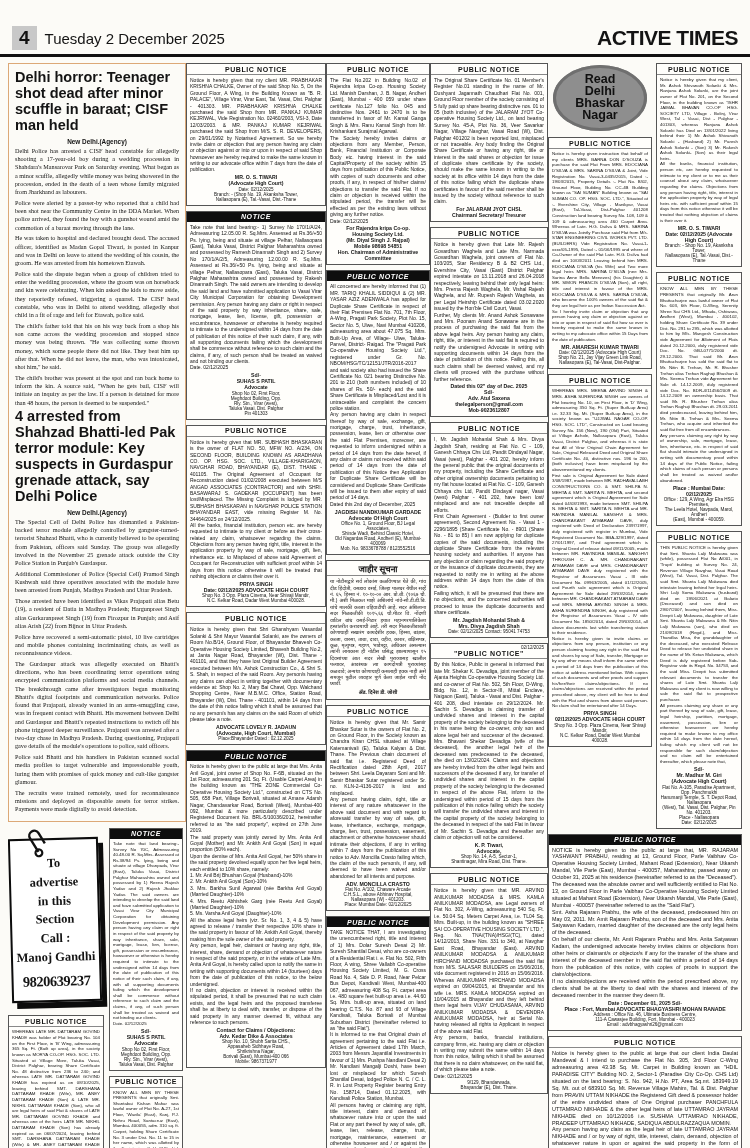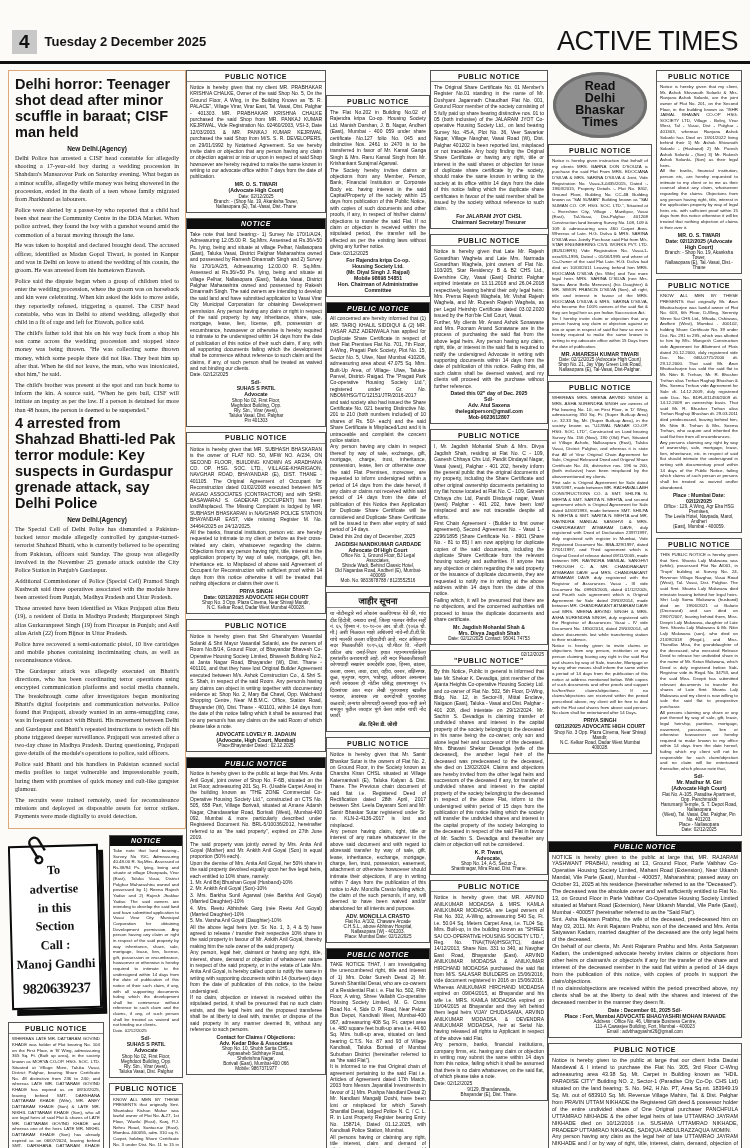--- a/index.html
+++ b/index.html
@@ -1,26 +1,26 @@
 <!DOCTYPE html>
 <html><head>
 <meta charset="utf-8">
 <style>
   html,body{margin:0;padding:0;background:#e8e6e0;}
   .page{position:relative;width:750px;height:1148px;background:#fcfbf7;color:#141414;
         font-family:"Liberation Sans",sans-serif;overflow:hidden;margin:0 auto;}
   
   .hdr{display:flex;align-items:center;padding:26px 12px 4px 12px;border-bottom:3px solid #111;}
   .pagenum{background:#c8c8c8;color:#111;font-weight:bold;font-size:19px;padding:1px 7px;margin-right:8px;}
-  .hdate{font-size:13px;font-weight:bold;}
-  .masthead{margin-left:auto;font-size:27px;font-weight:400;letter-spacing:-0.5px;}
+  .hdate{font-size:15px;font-weight:normal;}
+  .masthead{margin-left:auto;font-size:21px;font-weight:700;letter-spacing:-0.5px;}
   
   .cols{display:flex;padding:6px 8px 16px 8px;height:1086px;overflow:hidden;}
   .c{overflow:hidden;}
-  .c1{width:178px;}.c2{width:140px;}.c3{width:104px;margin-top:25px;}.c4{width:118px;}.cR{width:194px;}
+  .c1{width:178px;}.c2{width:140px;}.c3{width:104px;}.c4{width:118px;}.cR{width:194px;}
   .rtop{display:flex;gap:4px;}
   .c5{width:104px;overflow:hidden;}.c6{width:86px;overflow:hidden;}
   
   .artwrap{border:1px solid #dcA877;padding:5px 6px;margin-bottom:6px;}
   .atitle{font-size:14.5px;font-weight:800;line-height:1.1;margin:1px 0 4px 0;}
   .byline{text-align:center;font-weight:bold;font-size:6.4px;margin:2px 0;}
   .apara{font-family:"Liberation Serif",serif;font-size:6.2px;line-height:1.33;text-align:justify;margin:0 0 2.5px 0;}
   
   .notice{border:1px solid #555;margin-bottom:5px;padding:2px 3px 3px 3px;background:#fffefb;}
   .nhead{text-align:center;font-weight:bold;font-size:7px;letter-spacing:.6px;border-bottom:1px solid #888;
@@ -290,21 +290,21 @@
       </div>
     </div>
 
     <div class="c cR">
       <div class="rtop">
         <div class="c5">
           <div class="stamp">
             <div>Read</div>
             <div>Delhi</div>
             <div>Bhaskar</div>
-            <div>Times</div>
+            <div>Nagar</div>
           </div>
           <div class="notice small">
             <div class="nhead">PUBLIC NOTICE</div>
             <div class="nbody">Notice is hereby given instruction that behalf of my clients MRS. BARNA DON D'SOUZA is purchase the said Flat From MRS. EDOCIANA D'SILVA &amp; MRS. SARINA D'SILVA &amp; Joint, Vide Registration No. Vasai-3-0435/2015, Dated :- 19/03/2015, Property Details :- Flat No. B/02, Ground Floor, Building No. CC-4B Building known as "SAI SUMAN" Building known as "SAI SUMAN CO. OP. HSG. SOC. LTD.", Situated at :- Evershine City, Village - Manikpur, Vasai (East), Tal-Vasai, Dist-Palghar 401208 Construction land bearing Survey No. 108, 109 &amp; 109 &amp; admeasuring area 460 Carpet Area. Whereas of Late. H.G. Dsilva &amp; MRS. SARINA D'SILVA was Jointly Purchase said Flat from M/s. STAR ENGINEERING CIVIL WORKS PVT. LTD. (BUILDERS) Vide Registration No. Vasai-1-xxxx/05-1995, Dated :- 01/06/1995 and where of Co-Owner of the said Flat Late. H.G. Dsilva had died on 10/03/2011 Leaving behind him MRS. EDOCIANA D'SILVA (his Wife) and Two more legal heirs MRS. SARINA D'SILVA (nee Mrs. Sarina Anne Bella Menezes) (his Daughter) &amp; MR. SIMON FRANCIS D'SILVA (Son), all right, title and interest in favour of the MRS. EDOCIANA D'SILVA &amp; MRS. SARINA D'SILVA, who become the 100% owners of the said flat &amp; they are legal heir as per Indian Succession Act.
 So I hereby invite claim or objection that any person having any claim or objection against or into or upon in respect of said flat how so ever is hereby required to make the same known in writing to my advocate office within 15 Days from the date of publication.</div>
             <div class="nsign">MR. AMARESH KUMAR TIWARI</div>
             <div class="nfoot">Date: 02/12/2025          (Advocate High Court)
 Shop No. 21, Jay Vijay Green Link Road,
 Nallasopara (E), Tal-Vasai, Dist-Palghar.</div>
           </div>

